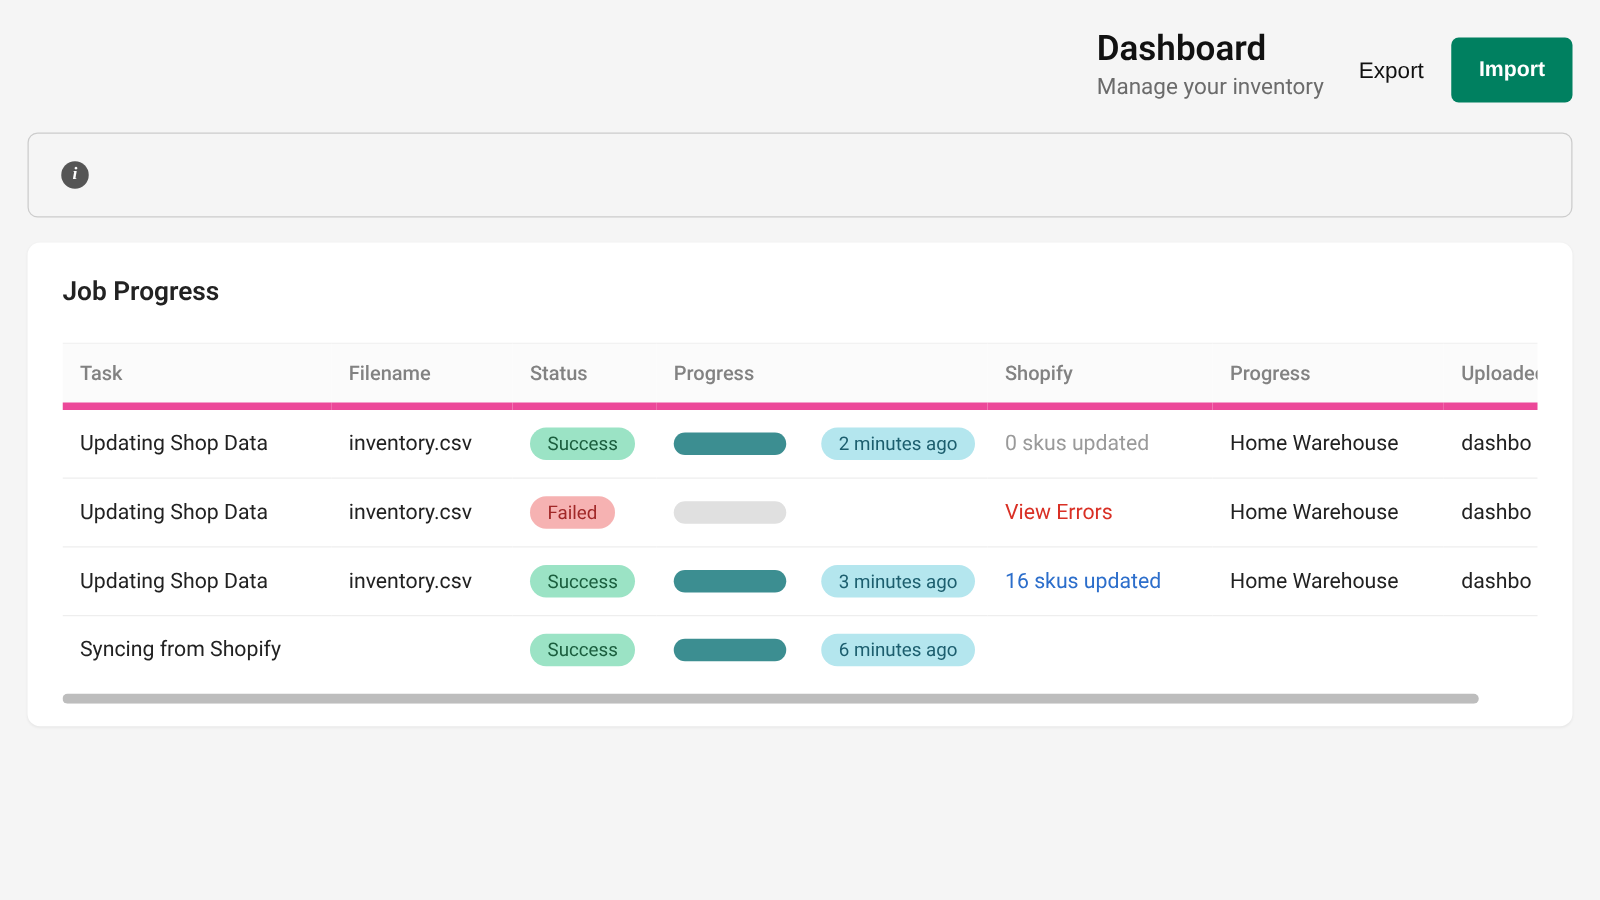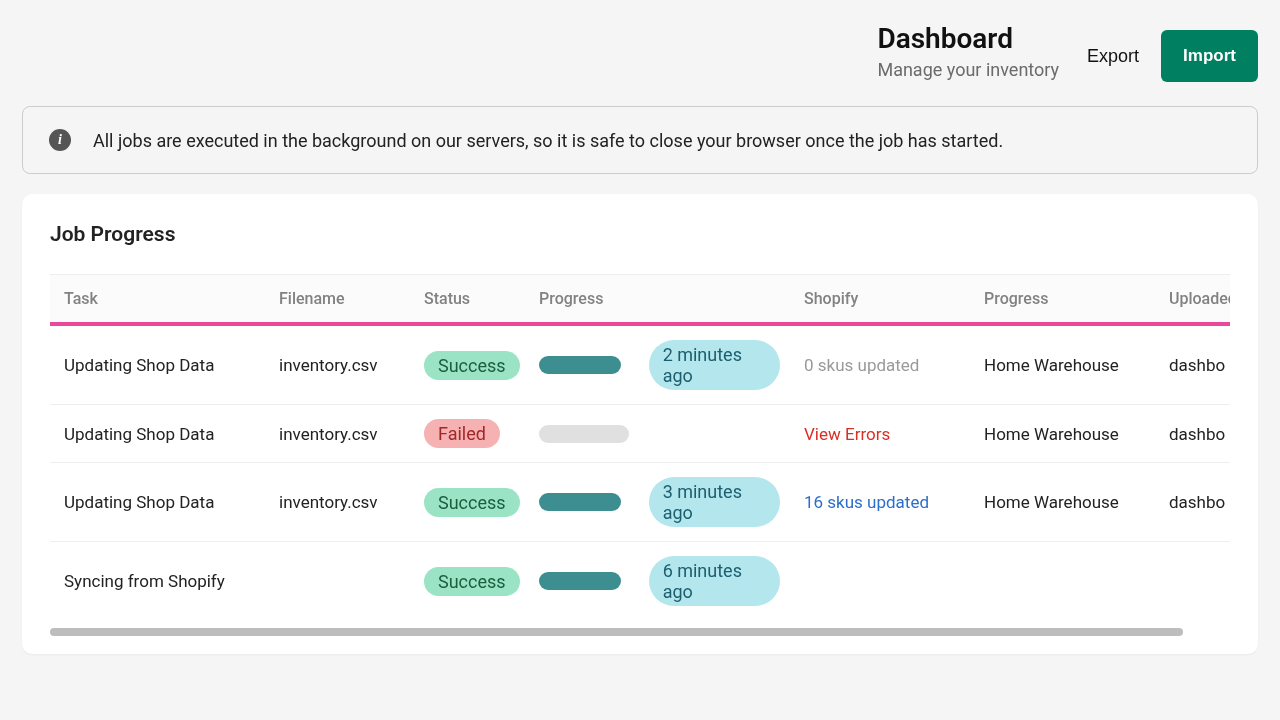--- a/index.html
+++ b/index.html
@@ -42,33 +42,33 @@
     background: #fff;
     border-radius: 10px;
     padding: 28px 28px 18px 28px;
     box-shadow: 0 1px 2px rgba(0,0,0,0.05);
   }
   .card h2 { font-size: 21px; font-weight: 600; margin-bottom: 28px; }
 
   .table-wrap { overflow-x: hidden; position: relative; }
   table { width: 1320px; border-collapse: collapse; table-layout: fixed; }
   th, td { text-align: left; padding: 14px 10px 14px 14px; font-size: 17px; vertical-align: middle; }
-  thead th { color: #828282; font-weight: 500; font-size: 16px; background: #fbfbfb; border-top: 1px solid #eee; border-bottom: 4px solid #ec4899; }
+  thead th { color: #828282; font-weight: 500; font-size: 16px; background: #fbfbfb; border-top: 1px solid #eee; border-bottom: 6px solid #ec4899; }
   tbody tr { border-bottom: 1px solid #eee; }
   tbody tr:last-child { border-bottom: none; }
 
   col.c-task { width: 215px; }
   col.c-file { width: 145px; }
   col.c-status { width: 115px; }
   col.c-prog { width: 265px; }
   col.c-results { width: 180px; }
   col.c-loc { width: 185px; }
   col.c-upl { width: 215px; }
 
-  .badge { display: inline-block; padding: 4px 14px; border-radius: 999px; font-size: 18px; }
+  .badge { display: inline-block; padding: 4px 14px; border-radius: 999px; font-size: 15px; }
   .badge.success { background: #9be3c5; color: #1b5e3e; }
   .badge.failed  { background: #f6b2b2; color: #a12828; }
   .badge.time    { background: #b4e6ee; color: #1c5e6e; }
 
   .progress-cell { display: flex; align-items: center; gap: 28px; }
   .bar { width: 90px; height: 18px; border-radius: 999px; }
   .bar.done  { background: #3c8e91; }
   .bar.empty { background: #e0e0e0; }
 
   .muted { color: #9a9a9a; }
@@ -86,21 +86,20 @@
     <p>Manage your inventory</p>
   </div>
   <div class="header-actions">
     <button class="export-btn">Export</button>
     <button class="import-btn">Import</button>
   </div>
 </div>
 
 <div class="info-banner">
   <div class="info-icon">i</div>
-  <span class="msg">All jobs are executed in the background on our servers, so it is safe to close your browser once the job has started.</span>
 </div>
 
 <div class="card">
   <h2>Job Progress</h2>
   <div class="table-wrap">
     <table>
       <colgroup>
         <col class="c-task">
           <col class="c-file">
           <col class="c-status">

